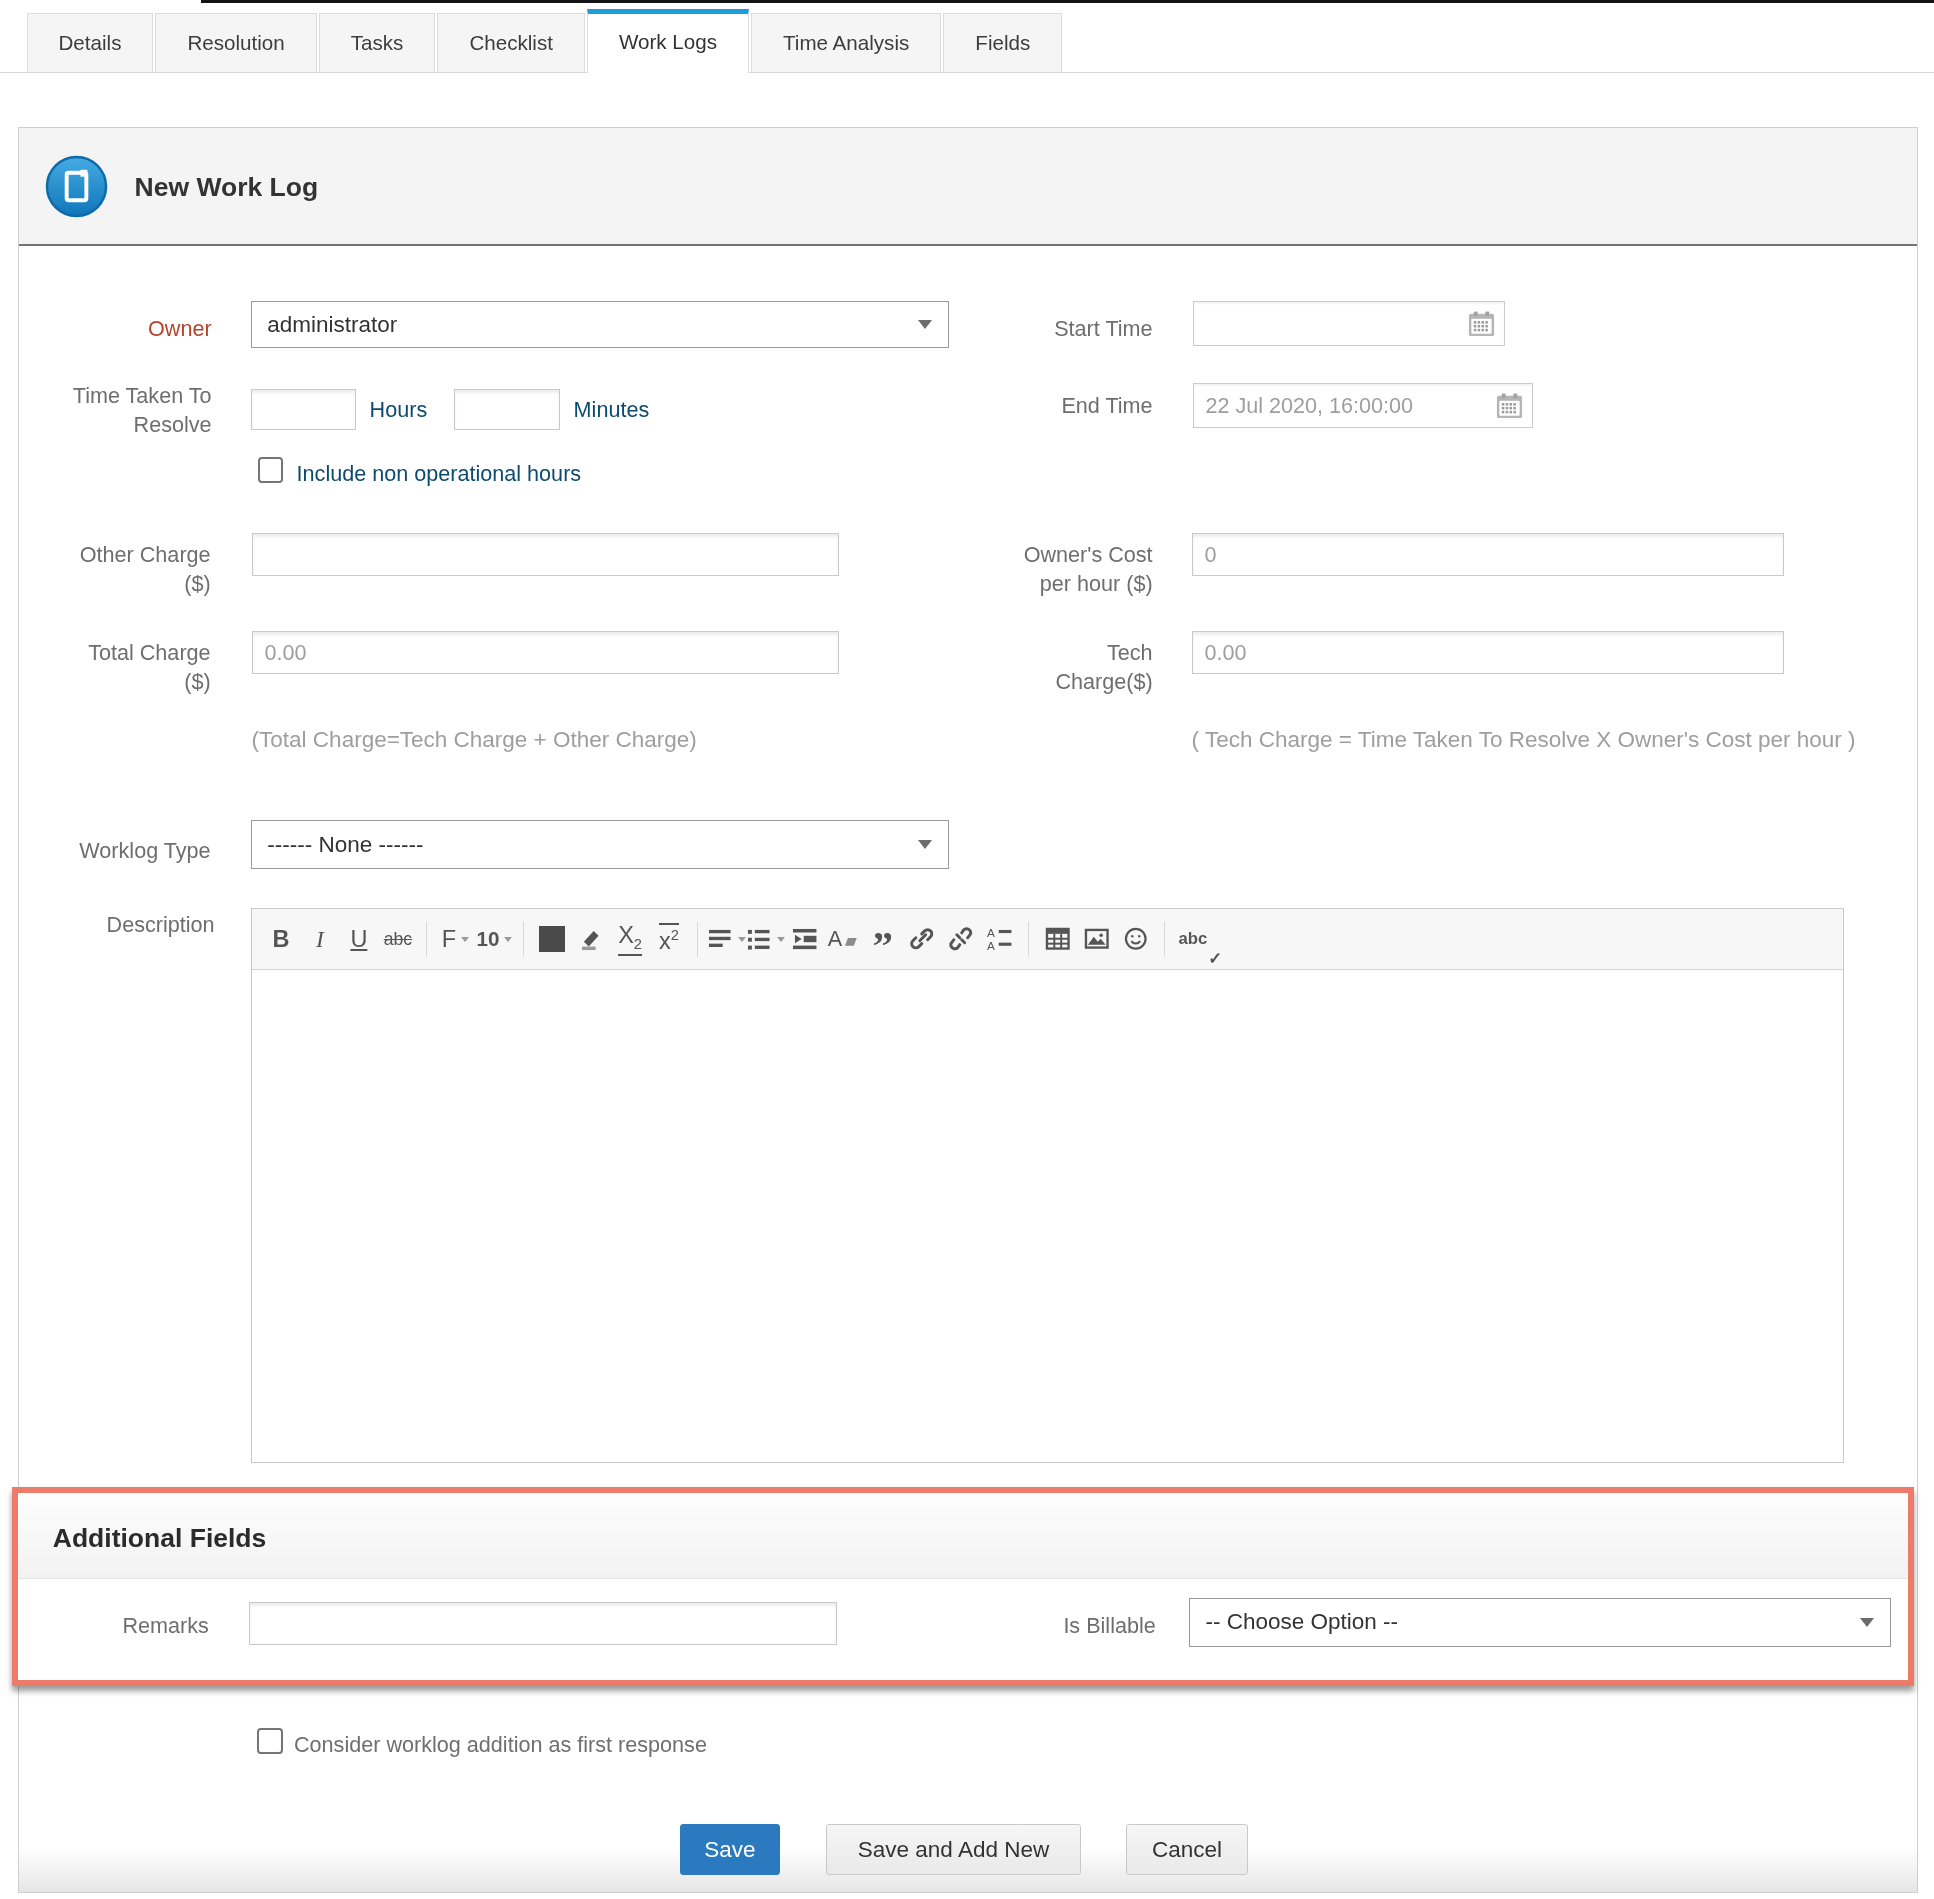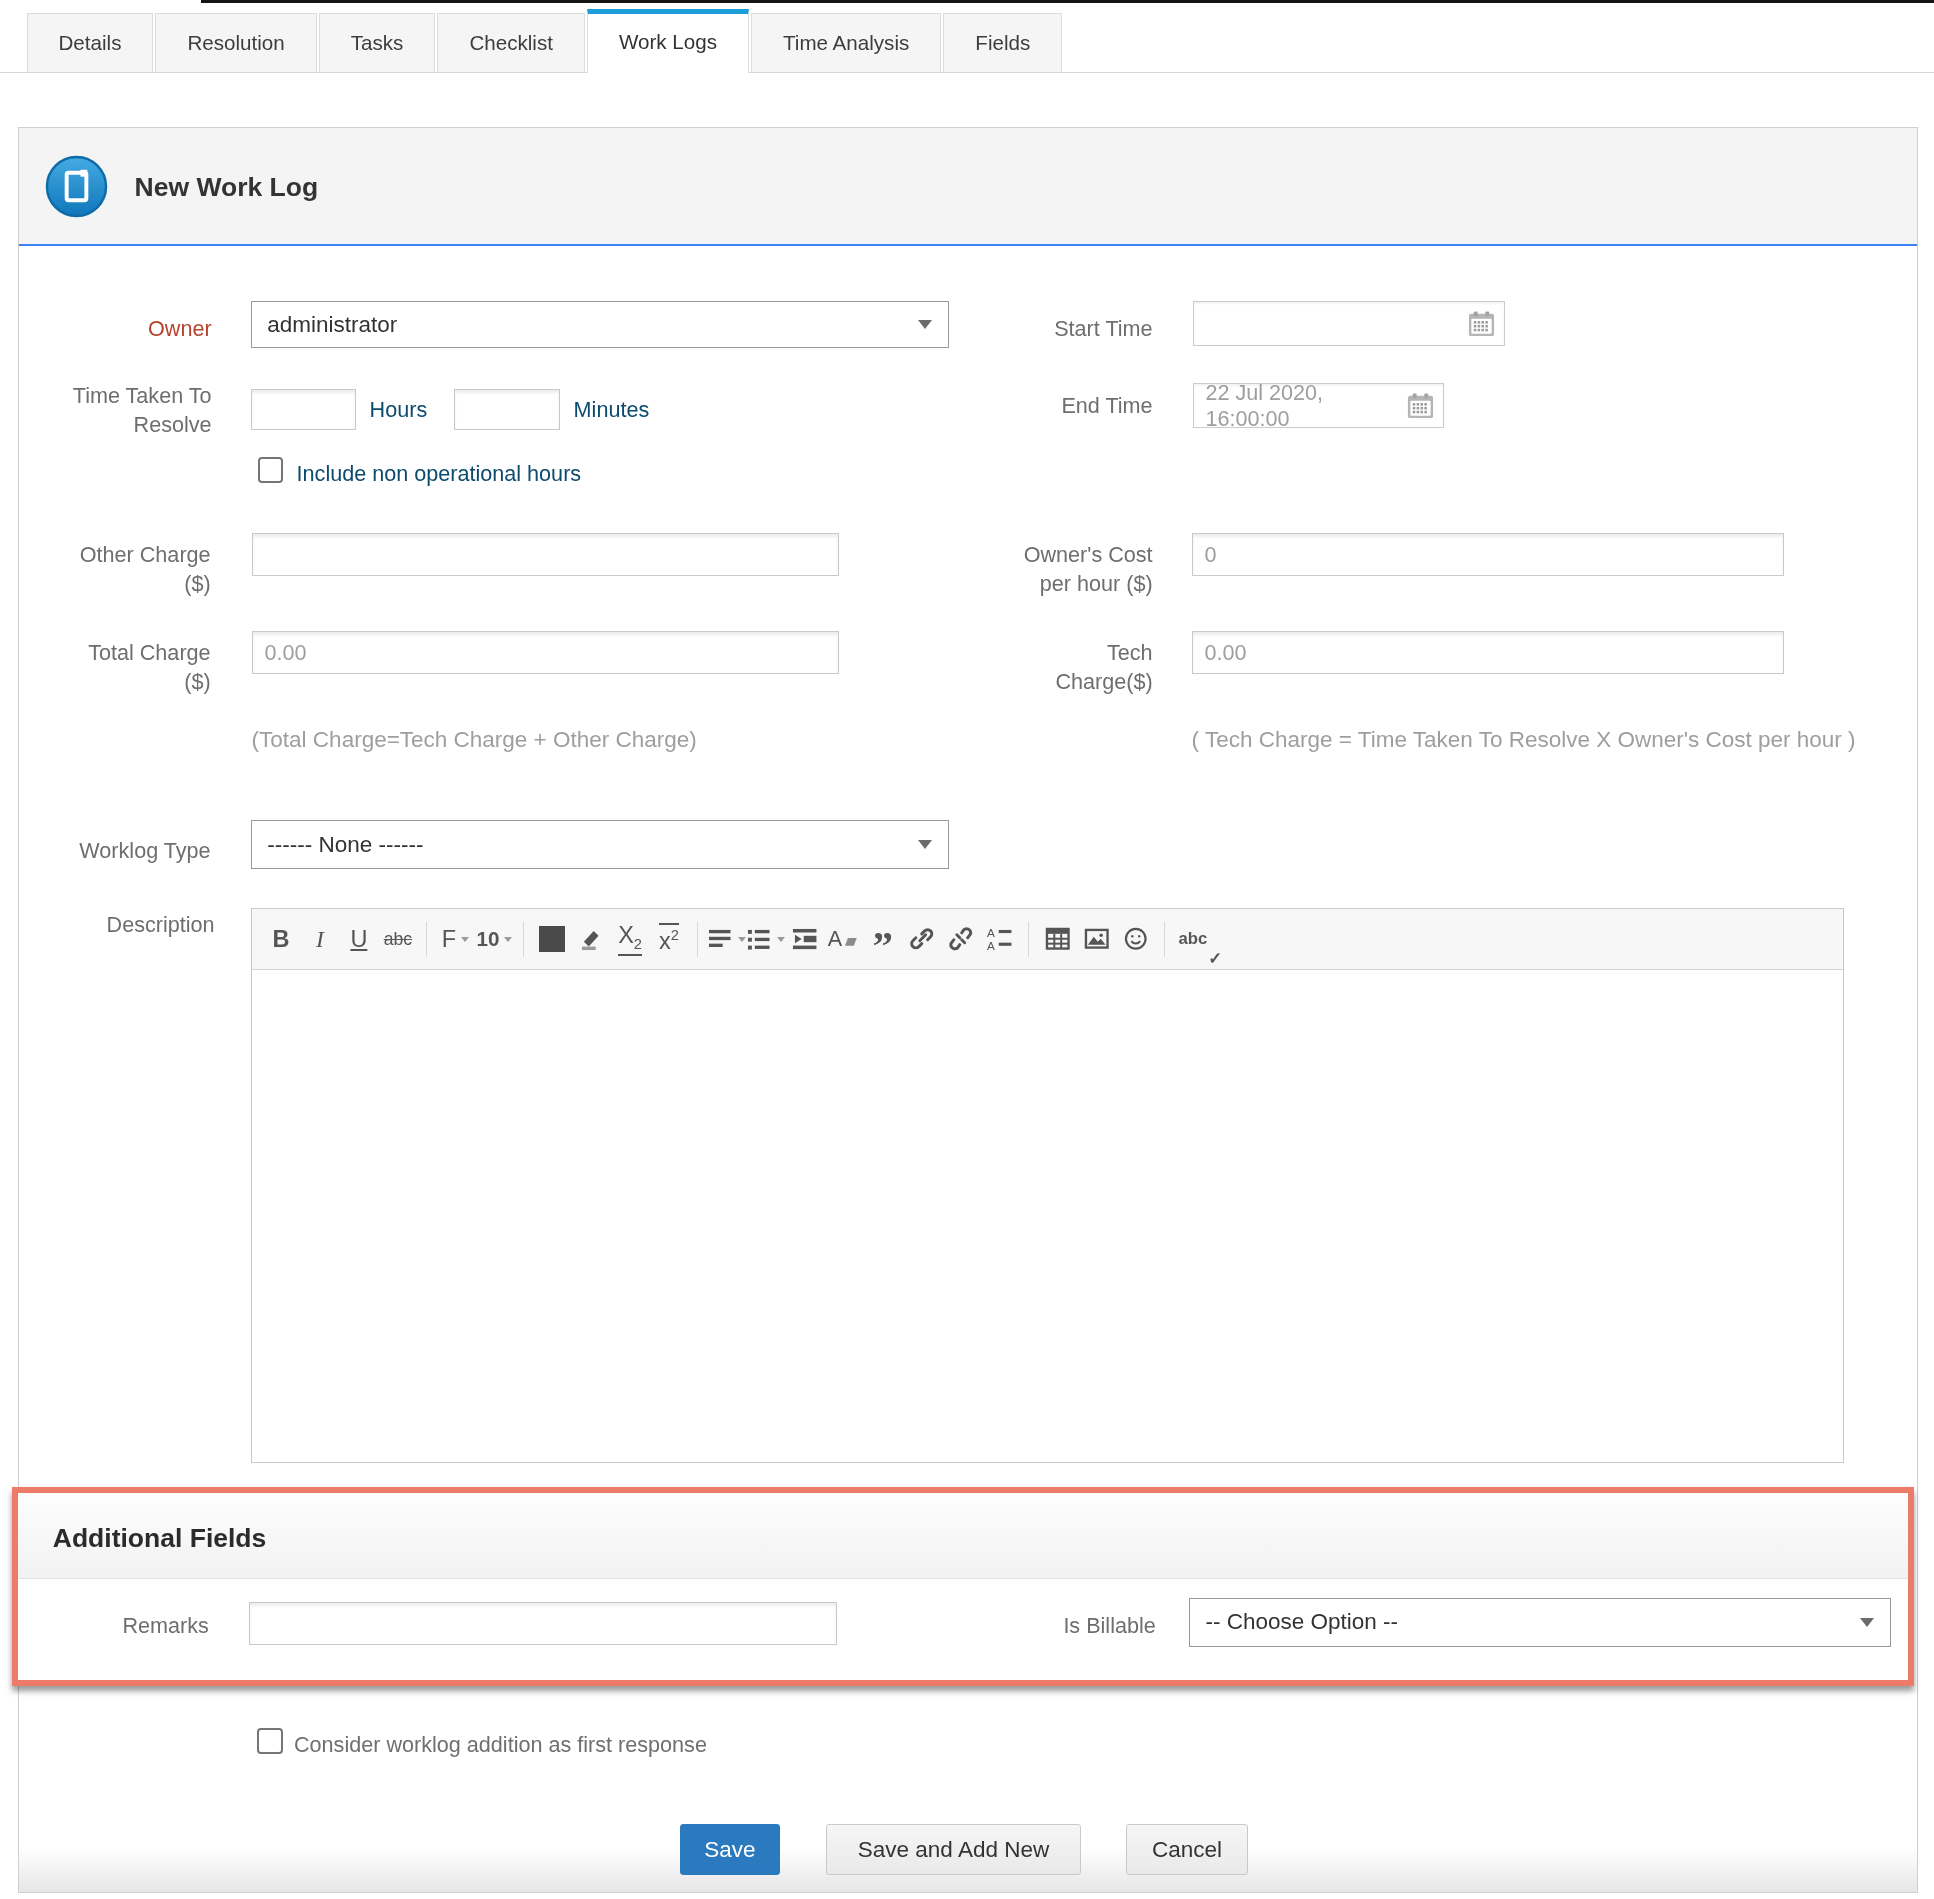--- a/index.html
+++ b/index.html
@@ -10,21 +10,21 @@
   
   .top-edge { position:absolute; left:201px; top:0; width:1734px; height:2.9px; background:#141414; }
 
   
   .tabbar { position:absolute; left:0; top:9.8px; width:100%; height:63px; border-bottom:1px solid #d8d8d8; display:flex; align-items:flex-end; padding-left:26.5px; }
   .tab { height:59px; line-height:57px; padding:0 31px; font-size:20.6px; color:#3d3d3d; background:#f5f5f5; border:1px solid #dcdcdc; border-bottom:none; margin-right:2px; cursor:pointer; }
   .tab.active { background:#fff; height:64px; line-height:55px; border-top:5.9px solid #1d9ed9; margin-bottom:-1px; z-index:2; position:relative; color:#333; }
 
   
   .panel { position:absolute; left:17.6px; top:127px; width:1900px; height:1766px; background:#fff; border:1px solid #cfcfcf; }
-  .panel-header { position:absolute; left:0; top:0; width:100%; height:118px; background:#f4f4f4; border-bottom:2px solid #3b82f6; }
+  .panel-header { position:absolute; left:0; top:0; width:100%; height:118px; background:#f4f4f4; border-bottom:2px solid #737373; }
   .wl-icon { position:absolute; left:26.5px; top:27.4px; width:63px; height:63px; }
   .panel-title { position:absolute; left:116px; top:0; line-height:118px; font-size:26.5px; font-weight:700; color:#333; }
 
   
   .lbl { position:absolute; font-size:21.6px; color:#6e6e6e; text-align:right; white-space:pre-line; line-height:29px; }
   .lbl.req { color:#b5432e; }
   .lbl.dark { color:#0c4a6e; text-align:left; }
   .tinput { position:absolute; border:1px solid #c9c9c9; background:#fff; box-shadow:inset 0 2.9px 2.9px rgba(0,0,0,0.07); font-family:"Liberation Sans",sans-serif; font-size:21.6px; color:#444; padding:0 11.8px; outline:none; }
   .tinput.grayval { color:#9e9e9e; }
   .sel { position:absolute; border:1px solid #999; background:#fff; display:flex; align-items:center; justify-content:space-between; font-size:22.5px; color:#333; padding:0 15.7px; cursor:pointer; }
@@ -128,21 +128,21 @@
       </svg>
     </div>
 
     <div class="lbl" style="left:0;width:193px;top:253px;">Time Taken To
 Resolve</div>
     <input class="tinput" style="left: 232px; top: 261px; width: 105px; height: 41px;" value="">
     <div class="lbl dark" style="left:351px;width:118px;top:267px;">Hours</div>
     <input class="tinput" style="left: 435px; top: 261px; width: 106px; height: 41px;" value="">
     <div class="lbl dark" style="left:555px;width:137px;top:267px;">Minutes</div>
     <div class="lbl" style="left:912px;width:222px;top:263px;">End Time</div>
-    <div class="dateinput" style="left:1174px;top:255px;width:251px;height:45px;">
+    <div class="dateinput" style="left:1174px;top:255px;width:340px;height:45px;">
       <span>22 Jul 2020, 16:00:00</span>
       <svg class="cal" viewBox="0 0 30 30">
         <rect x="2" y="5" width="26" height="23" rx="2" fill="#b5b5b5"></rect>
         <rect x="4.5" y="10" width="21" height="15.5" rx="1" fill="#fff"></rect>
         <rect x="7" y="2.5" width="4" height="5" rx="1" fill="#a3a3a3"></rect>
         <rect x="19" y="2.5" width="4" height="5" rx="1" fill="#a3a3a3"></rect>
         <g fill="#9a9a9a">
           <rect x="7" y="12.5" width="2.6" height="2.6"></rect>
             <rect x="11" y="12.5" width="2.6" height="2.6"></rect>
             <rect x="15" y="12.5" width="2.6" height="2.6"></rect>

